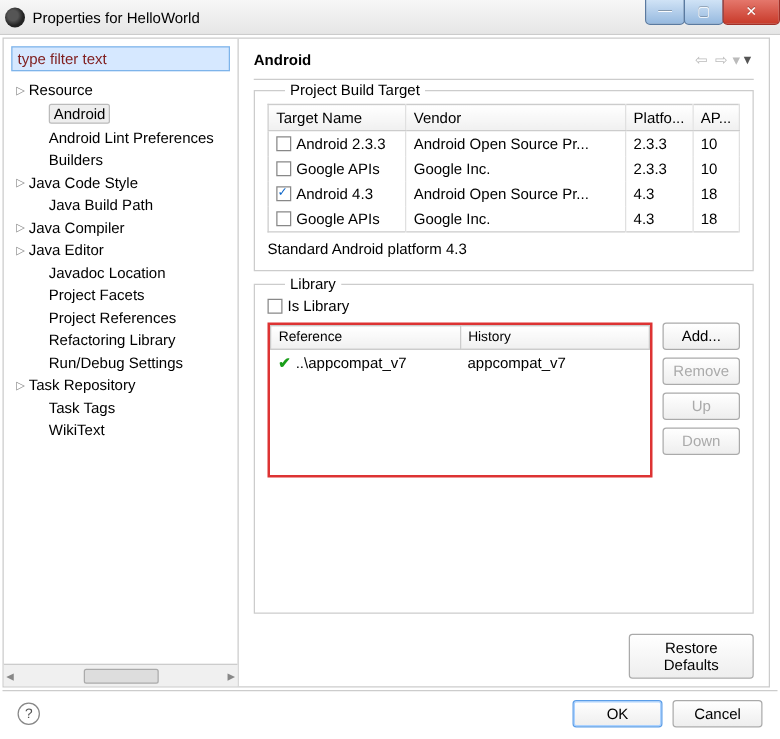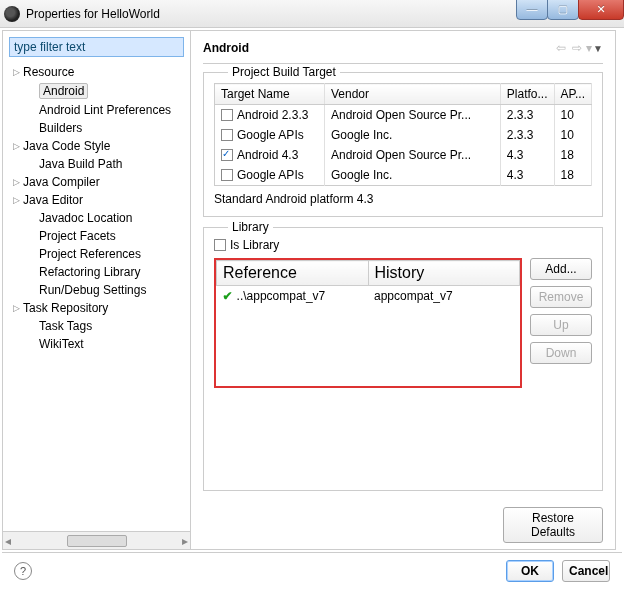--- a/index.html
+++ b/index.html
@@ -54,21 +54,21 @@
       width: 188px;
       border-right: 1px solid #ccc;
       display: flex;
       flex-direction: column;
     }
     .filter-box {
       margin: 6px;
       padding: 2px 4px;
       border: 1px solid #7eb4ea;
       background: #d6e8ff;
-      color: #0c4a6e;
+      color: #7f1d1d;
       font-size: 12px;
       outline: none;
     }
     .tree {
       flex: 1;
       overflow: auto;
       padding-left: 4px;
     }
     .tree-item {
       display: flex; align-items: center;
@@ -169,21 +169,21 @@
       width: 100%;
       border-collapse: collapse;
       height: 120px;
     }
     .lib-table th {
       background: linear-gradient(to bottom, #fff, #f0f0f0);
       border: 1px solid #ccc;
       padding: 3px 6px;
       text-align: left;
       font-weight: normal;
-      font-size: 16px;
+      font-size: 11px;
       margin-top: 24px;
     }
     .lib-table td {
       padding: 3px 6px;
       font-size: 12px;
       vertical-align: top;
     }
     .lib-table .col-ref { width: 50%; }
     .lib-table tbody tr:first-child td { border-bottom: none; }
     .checkmark { color: #1a9e1a; font-weight: bold; margin-right: 4px; }
@@ -210,21 +210,21 @@
     }
     .help-icon {
       width: 18px; height: 18px;
       border: 1px solid #888;
       border-radius: 50%;
       display: flex; align-items: center; justify-content: center;
       color: #555;
       font-size: 11px;
     }
     .footer .btns { margin-left: auto; display: flex; gap: 8px; }
-    .footer .btn { width: 48px; font-weight: bold; }
+    .footer .btn { width: 72px; }
     .footer .btn.primary { border-color: #5a9de8; box-shadow: 0 0 0 1px #aad1ff inset; }
     .islibrary { display: flex; align-items: center; margin-bottom: 6px; }
   </style>
 </head>
 <body>
 
 <div class="titlebar">
   <div class="app-icon"></div>
   <span>Properties for HelloWorld</span>
   <div class="win-ctrls">

